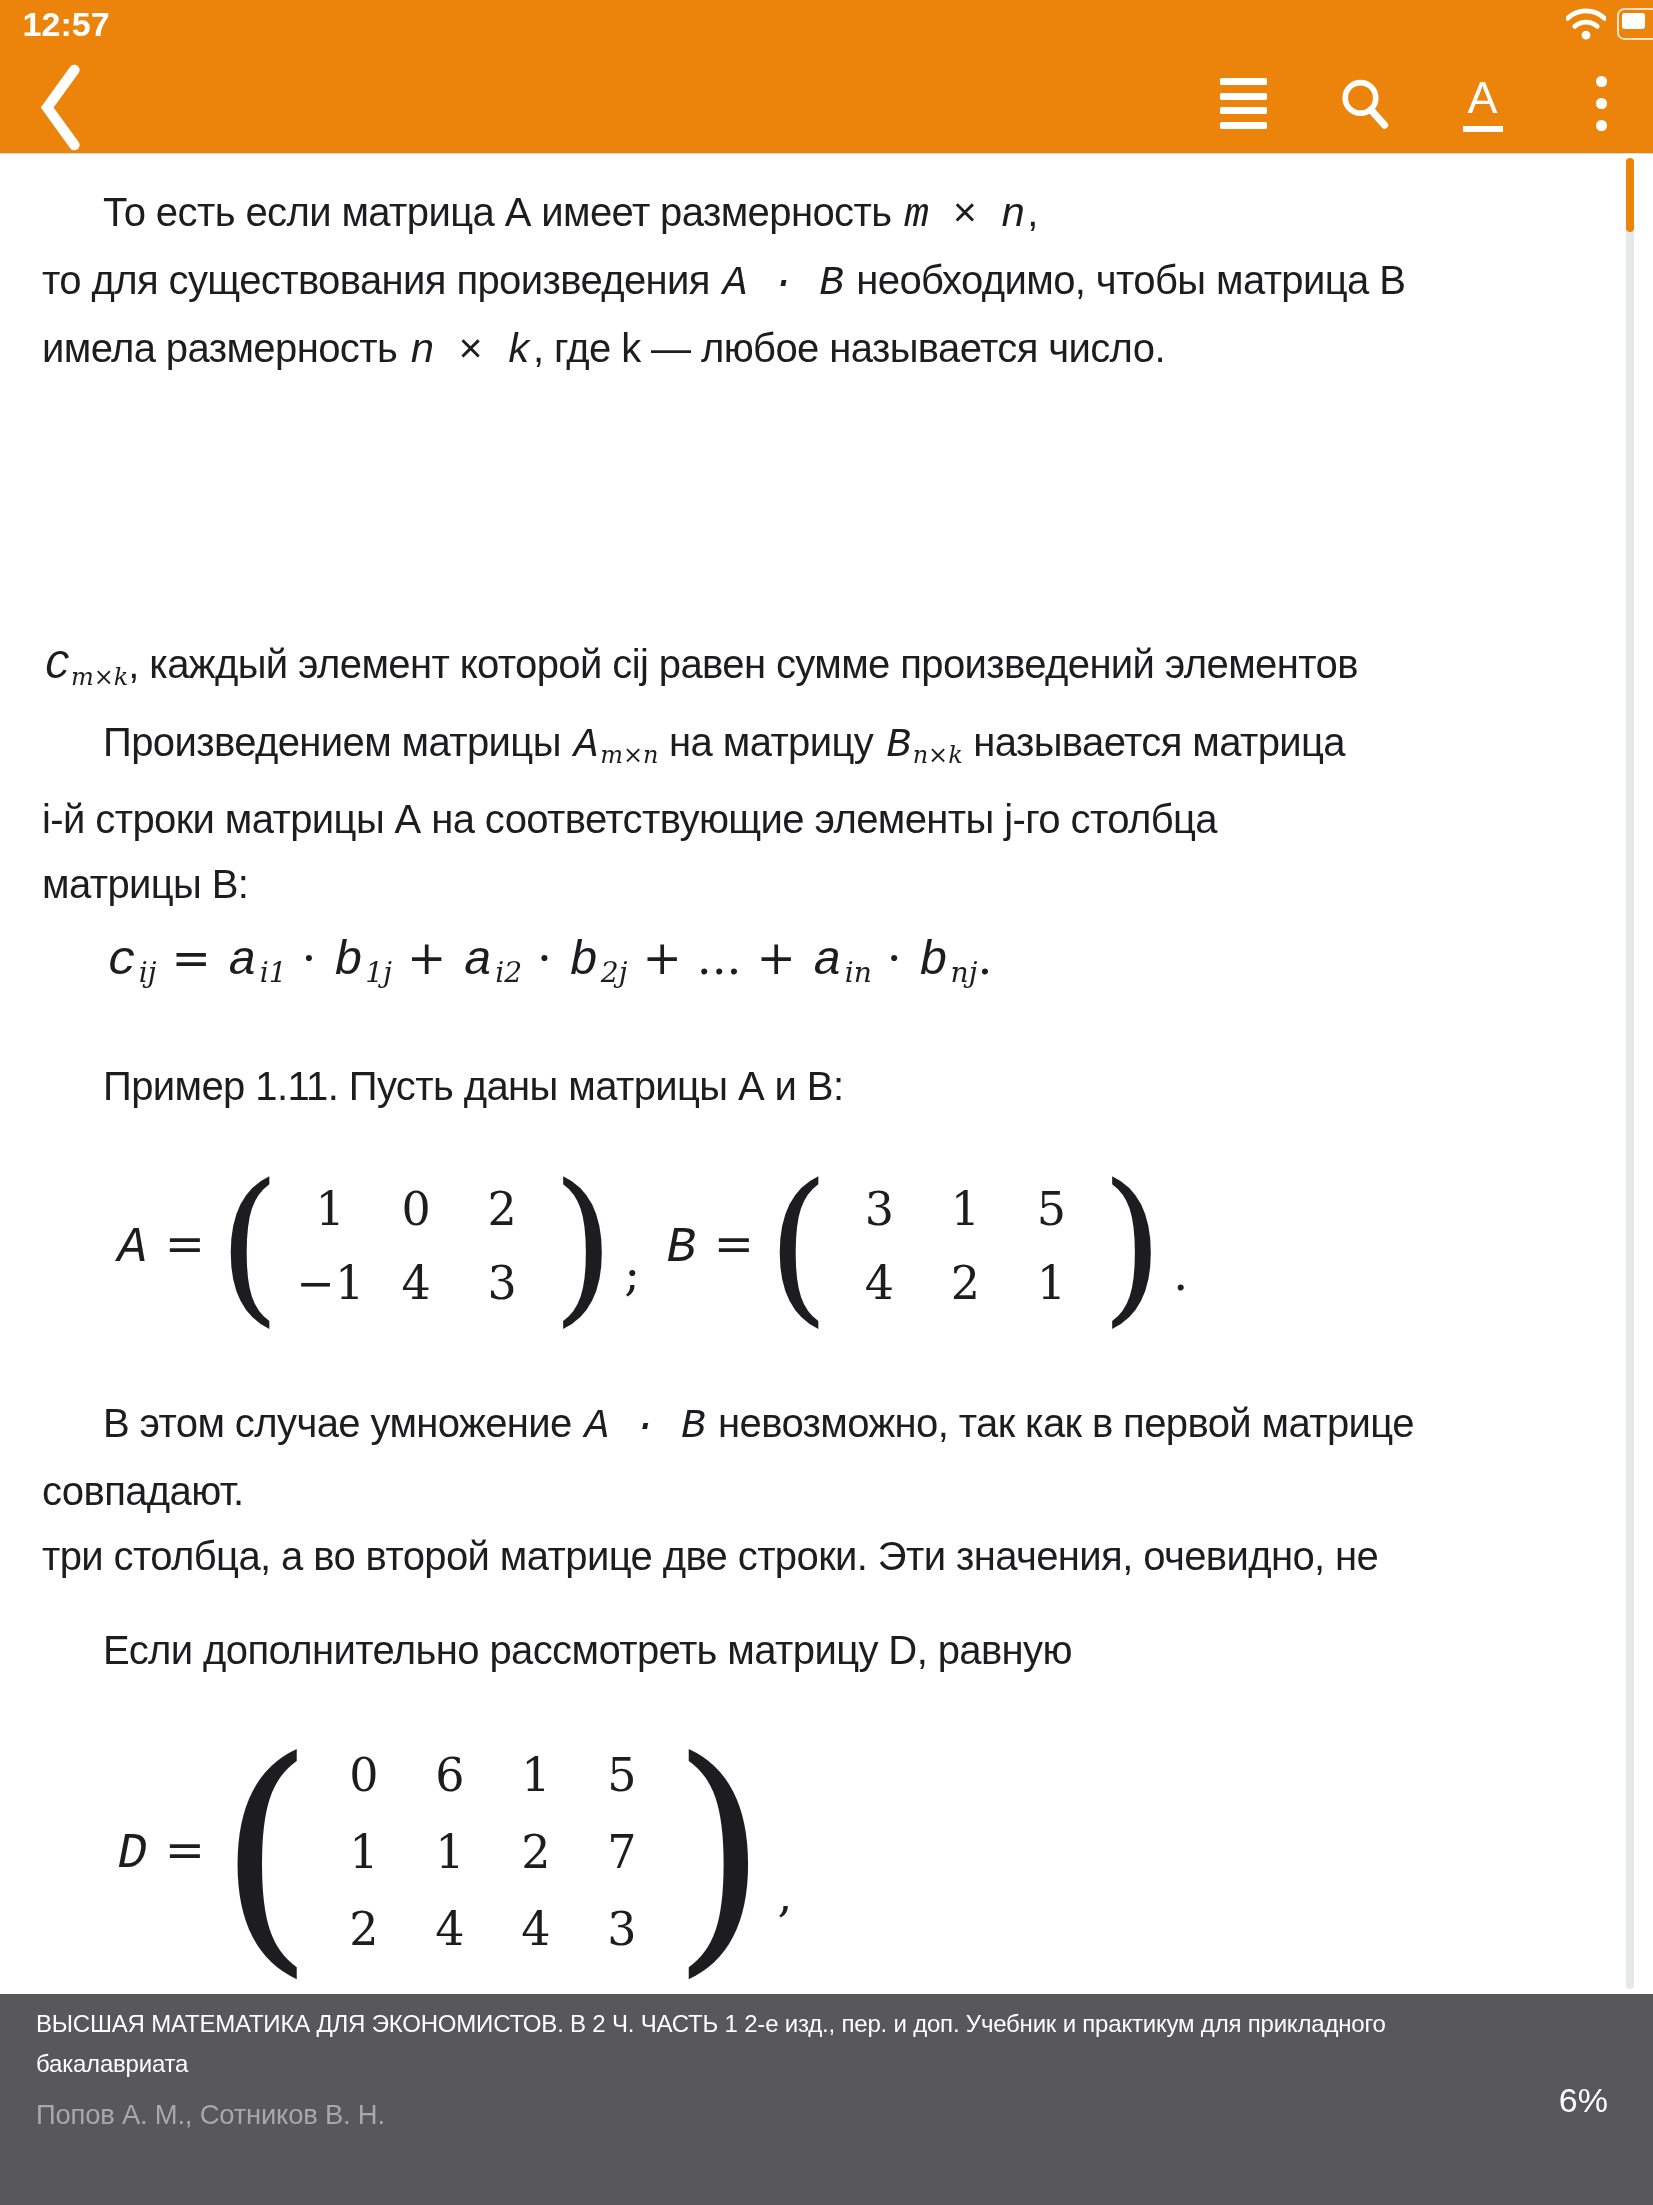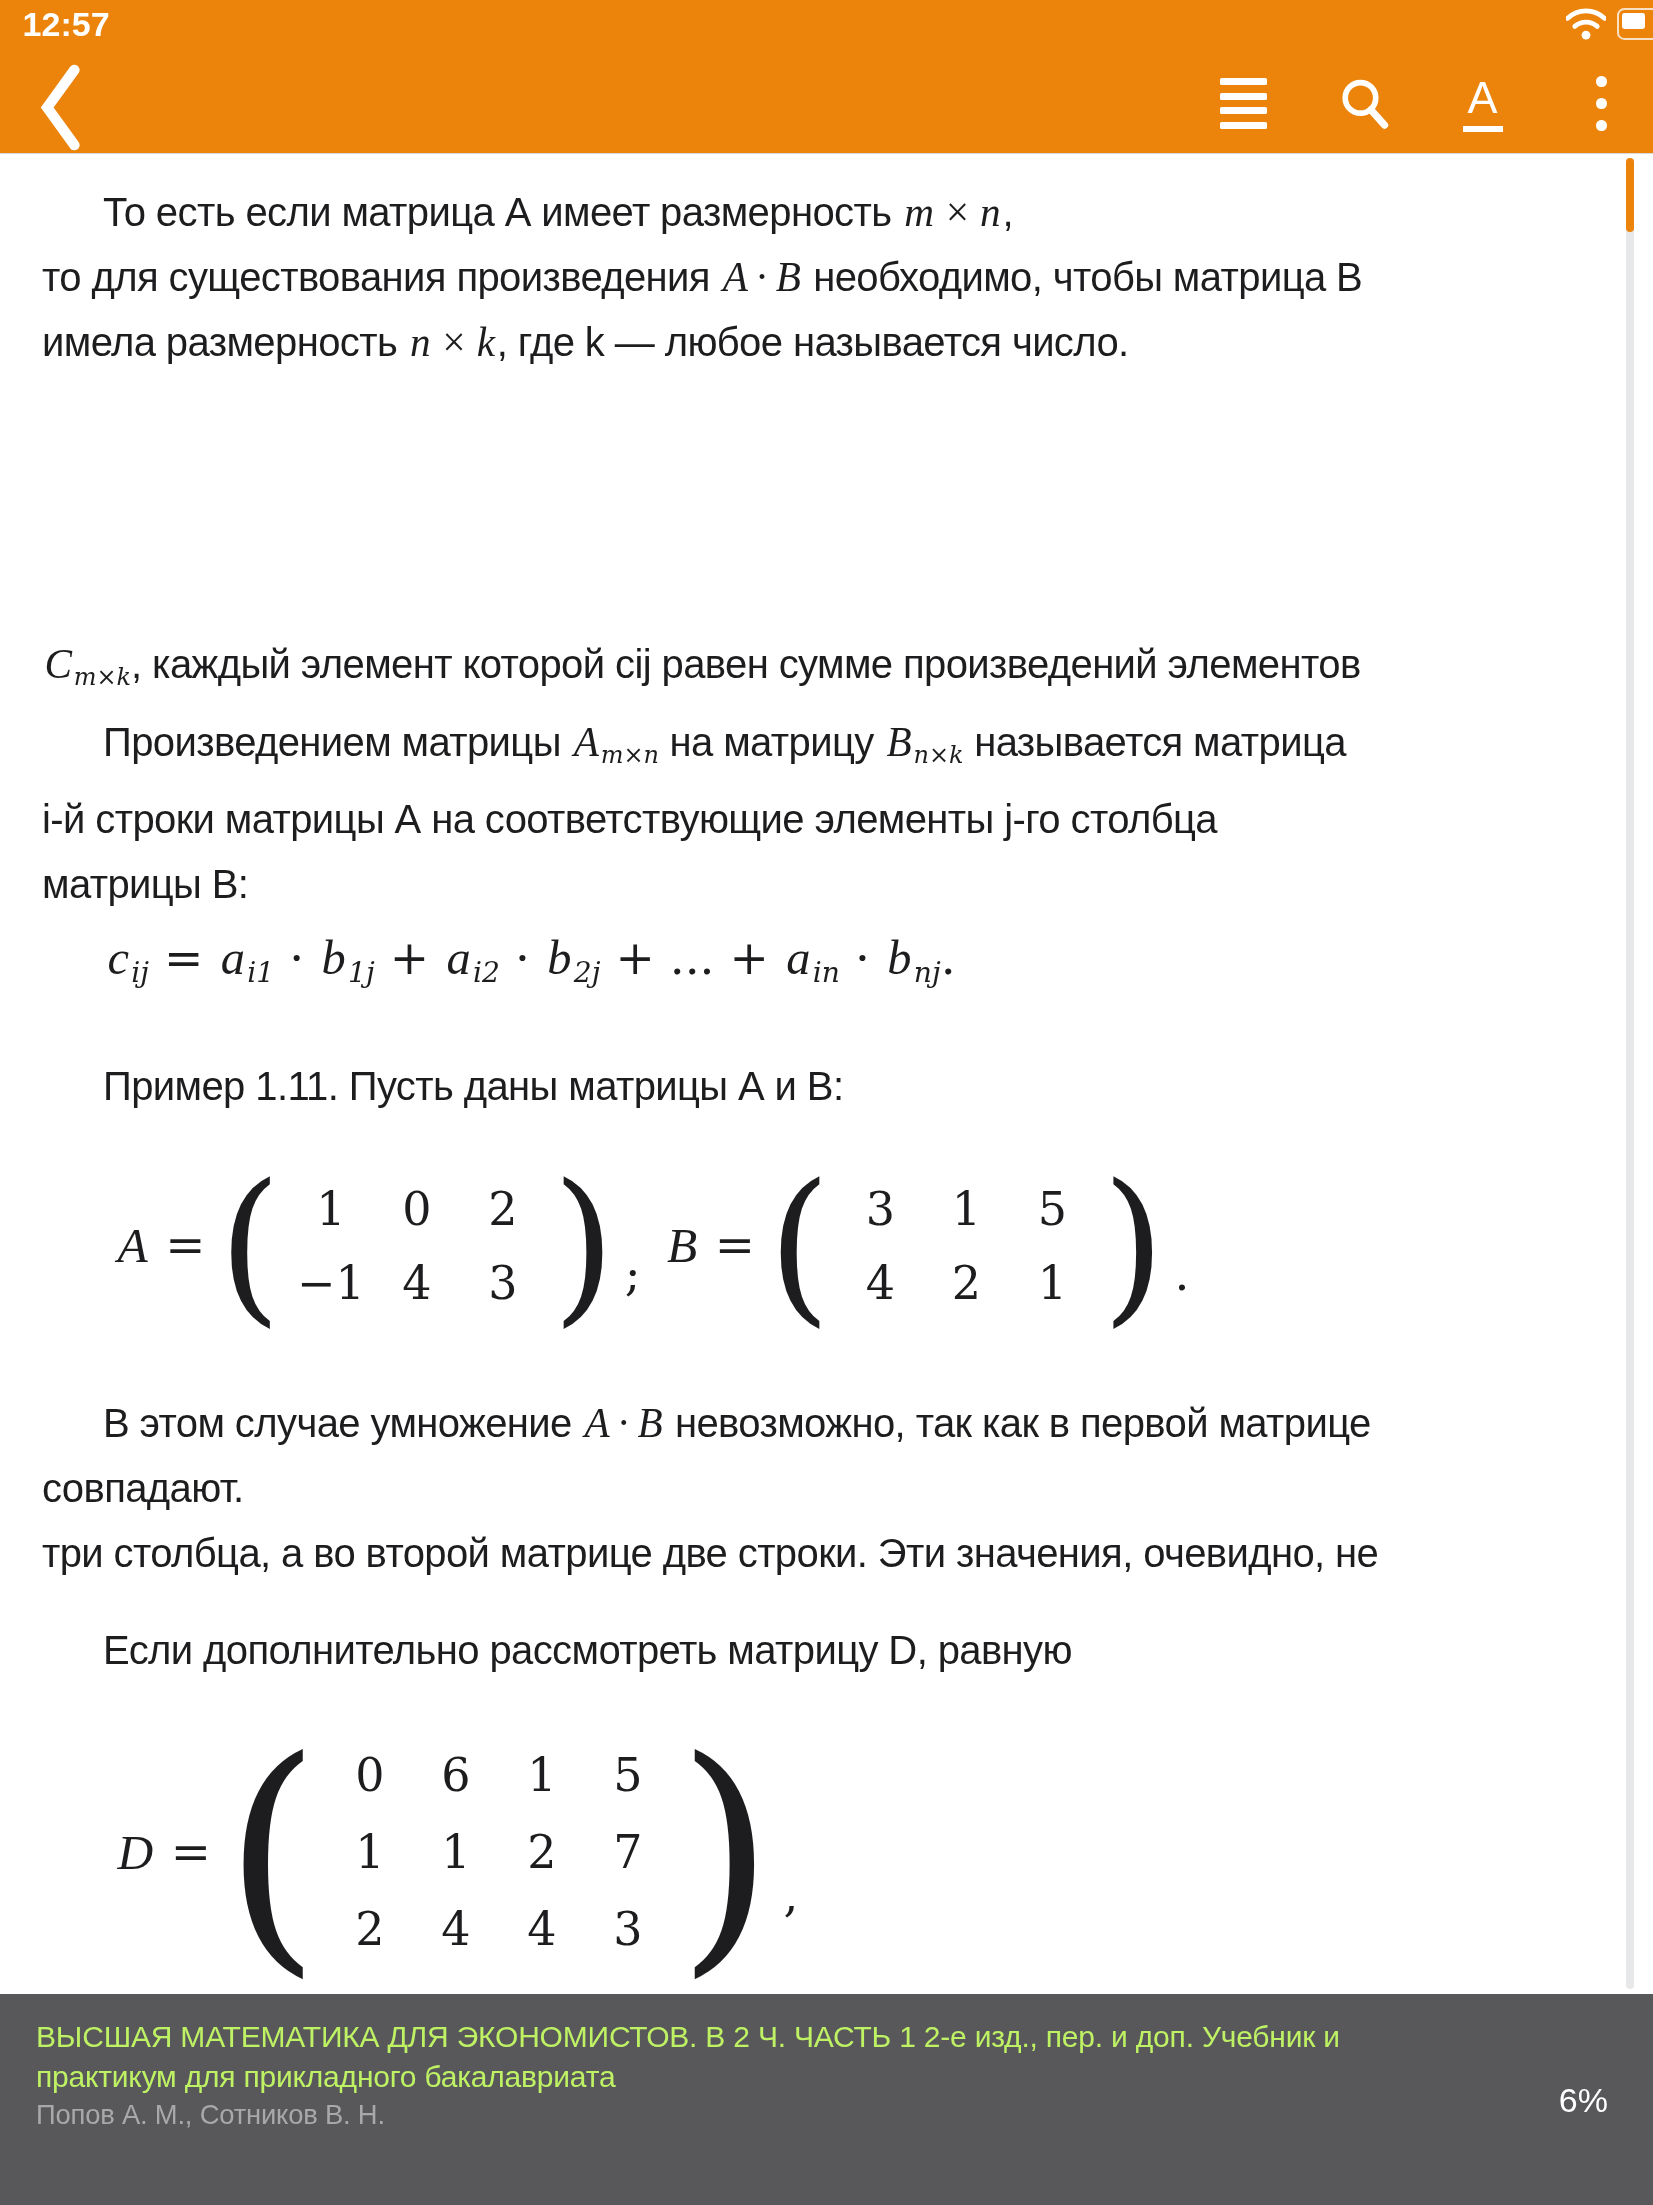--- a/index.html
+++ b/index.html
@@ -36,21 +36,21 @@
   .dots{display:flex;flex-direction:column;gap:10.5px;align-items:center;}
   .dots i{display:block;width:10.5px;height:11.3px;background:#fff;border-radius:50% 50% 50% 50%;}
   
   .page{
     position:absolute;left:0;top:153px;width:1653px;height:1840px;background:#fff;
     border-top:1.6px solid #d9d9db;
   }
   .para{position:absolute;left:42px;color:#1d1d1f;font-size:40px;line-height:65px;letter-spacing:-0.6px;}
   .line{white-space:nowrap;}
   .line.first{padding-left:61px;}
-  .mvar{font-family:Liberation Serif, serif;font-style:italic;font-size:1.03em;padding:0 2.4px;}
+  .mvar{font-family:Liberation Mono, monospace;font-style:italic;font-size:1.03em;padding:0 2.4px;}
   .msub{font-family:"DejaVu Serif",serif;font-style:italic;font-size:0.6em;vertical-align:-0.28em;letter-spacing:0;}
   .serif .mtxt{font-family:"DejaVu Serif",serif;}
   .formula{position:absolute;left:105px;color:#1d1d1f;font-size:47px;line-height:81px;}
   
   .eqrow{position:absolute;display:flex;align-items:center;color:#1d1d1f;}
   .eqname{font-size:48px;margin-right:13px;}
   .paren{font-family:"DejaVu Serif",serif;font-weight:400;line-height:1;display:block;}
   .p2{font-size:161px;transform:scaleY(1.04);}
   .p3{font-size:247px;transform:scaleY(1.02);}
   .mgrid{display:flex;flex-direction:column;justify-content:center;margin:0 6.5px;}
@@ -59,21 +59,21 @@
   .d  .mrow{height:77px;align-items:center;}
   .mcell{font-family:"DejaVu Serif",serif;font-size:46px;width:86px;text-align:center;}
   .msep{font-family:"DejaVu Serif",serif;font-size:47px;align-self:flex-end;margin:0 24px 21px 9.7px;}
   .msuffix{font-family:"DejaVu Serif",serif;font-size:47px;align-self:flex-end;margin:0 0 21px 9.7px;}
   .d .msuffix{margin-bottom:48px;}
   
   .scrolltrack{position:absolute;left:1626px;top:158px;width:8px;height:1831px;background:#e7e8ea;border-radius:4px;z-index:6;}
   .scrollthumb{position:absolute;left:0;top:0;width:8px;height:74px;background:#EC840C;border-radius:4px;}
   
   .footer{position:absolute;left:0;top:1994px;width:1653px;height:211px;background:#58585B;z-index:5;}
-  .f-title{position:absolute;left:36px;top:23px;width:1405px;font-size:30px;line-height:40px;color:#bef264;letter-spacing:-0.2px;}
+  .f-title{position:absolute;left:36px;top:10px;width:1405px;font-size:24px;line-height:40px;color:#ffffff;letter-spacing:-0.2px;}
   .f-authors{position:absolute;left:36px;top:105px;font-size:27.4px;color:#a8a8ab;letter-spacing:-0.2px;}
   .f-progress{position:absolute;right:45px;top:87px;font-size:34px;color:#ffffff;}
   .f-chapter{position:absolute;left:32px;top:155px;font-size:31px;color:#eeeeef;letter-spacing:-0.2px;}
 </style>
 </head>
 <body>
 
 <div class="screen">
 
   <header class="appbar">

